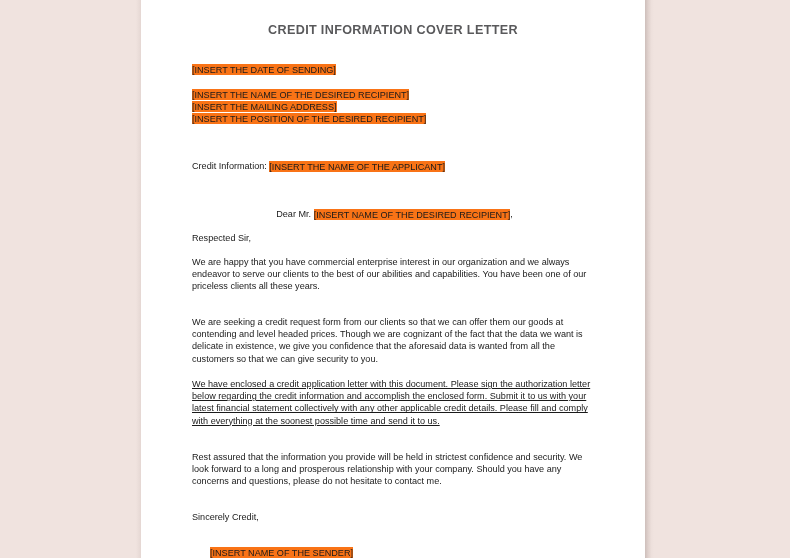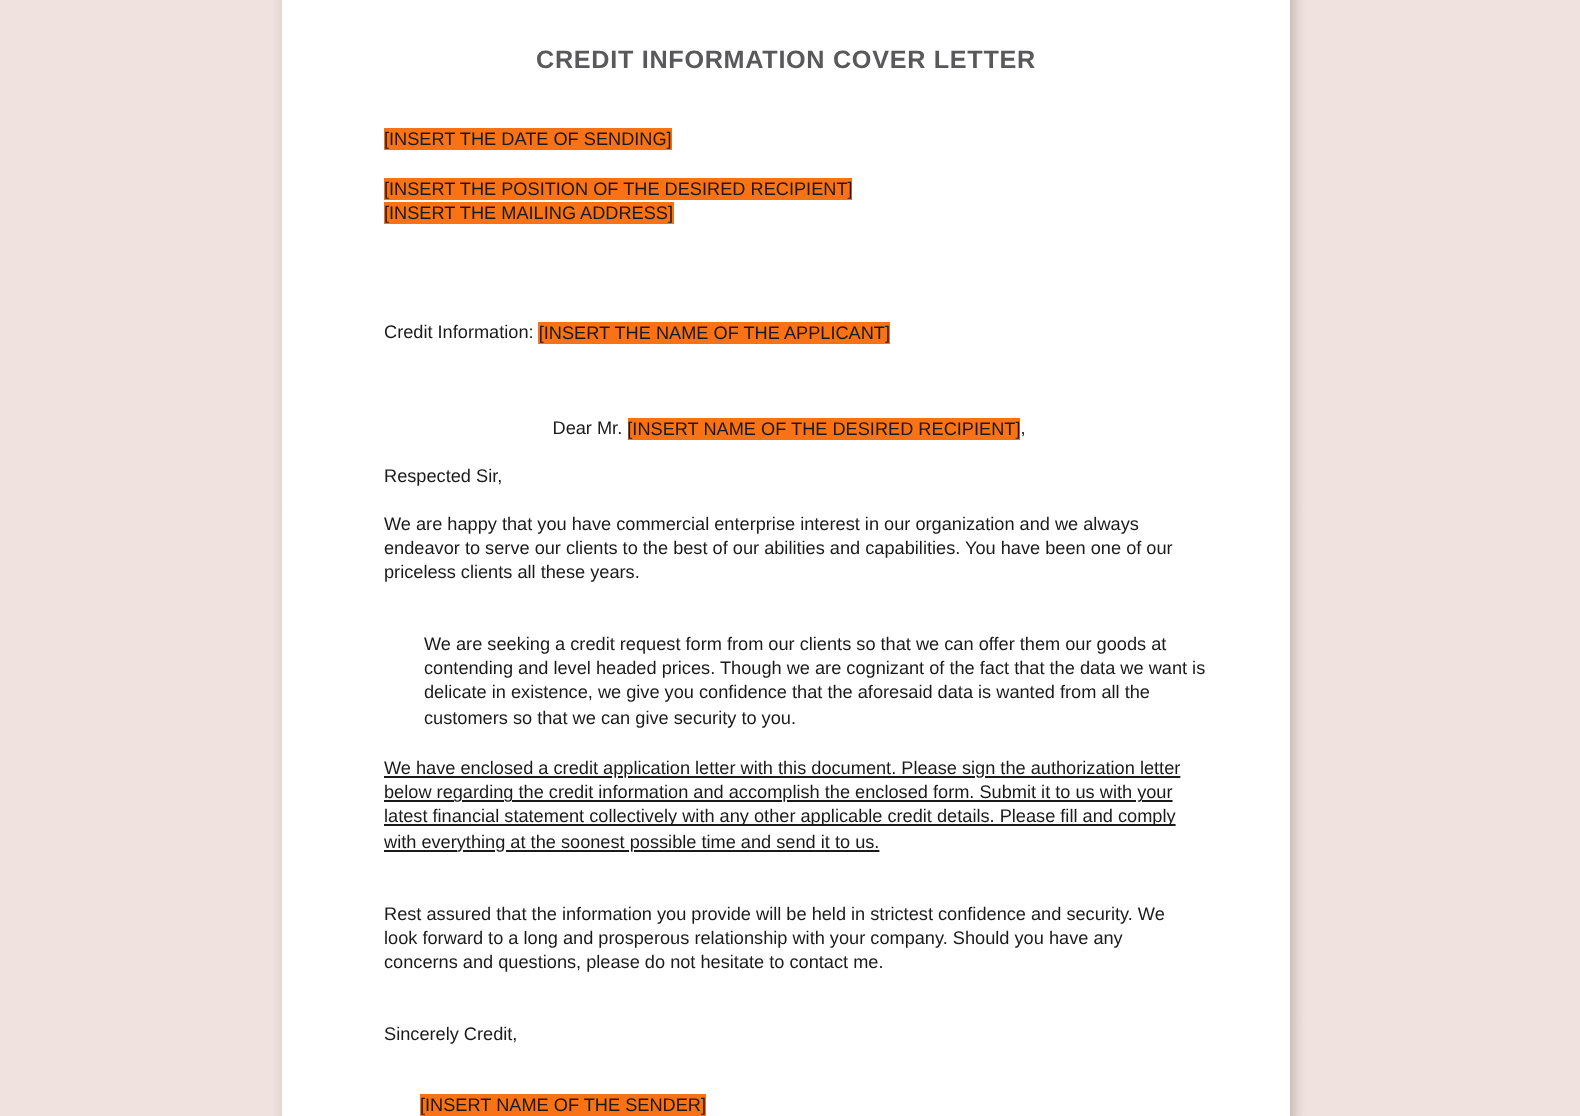--- a/index.html
+++ b/index.html
@@ -109,21 +109,21 @@
     margin: 0;
   }
 
   
   .pos-date        { top: 63px;  }
   .pos-recipient   { top: 88px;  }
   .pos-creditinfo  { top: 160px; }
   .pos-salutation  { top: 208px; text-align: center; }
   .pos-respected   { top: 232px; }
   .pos-para1       { top: 256px; }
-  .pos-para2       { top: 316px; margin-left: 20px; }
+  .pos-para2       { top: 316px; }
   .pos-para3       { top: 378px; text-decoration: underline; }
   .pos-para4       { top: 451px; }
   .pos-closing     { top: 511px; }
   .pos-sender      { top: 546px; margin-left: 18px; }
 </style>
 </head>
 <body>
 
 <div class="canvas">
 
@@ -132,22 +132,23 @@
   <div class="page">
     <div class="content">
 
       <div class="doc-title">CREDIT INFORMATION COVER LETTER</div>
 
       <div class="block pos-date">
         <span class="hl">[INSERT THE DATE OF SENDING]</span>
       </div>
 
       <div class="block pos-recipient">
+        <span class="block-line"><span class="hl">[INSERT THE NAME OF THE DESIRED RECIPIENT]</span></span>
+        <span class="block-line"><span class="hl">[INSERT THE MAILING ADDRESS]</span></span>
         <span class="block-line"><span class="hl">[INSERT THE POSITION OF THE DESIRED RECIPIENT]</span></span>
-        <span class="block-line"><span class="hl">[INSERT THE MAILING ADDRESS]</span></span>
       </div>
 
       <div class="block pos-creditinfo"><span>Credit Information: </span><span class="hl">[INSERT THE NAME OF THE APPLICANT]</span></div>
 
       <div class="block pos-salutation"><span>Dear Mr. </span><span class="hl">[INSERT NAME OF THE DESIRED RECIPIENT]</span><span>,</span></div>
 
       <div class="block pos-respected">Respected Sir,</div>
 
       <p class="block para pos-para1">We are happy that you have commercial enterprise interest in our organization and we always endeavor to serve our clients to the best of our abilities and capabilities. You have been one of our priceless clients all these years.</p>
 

